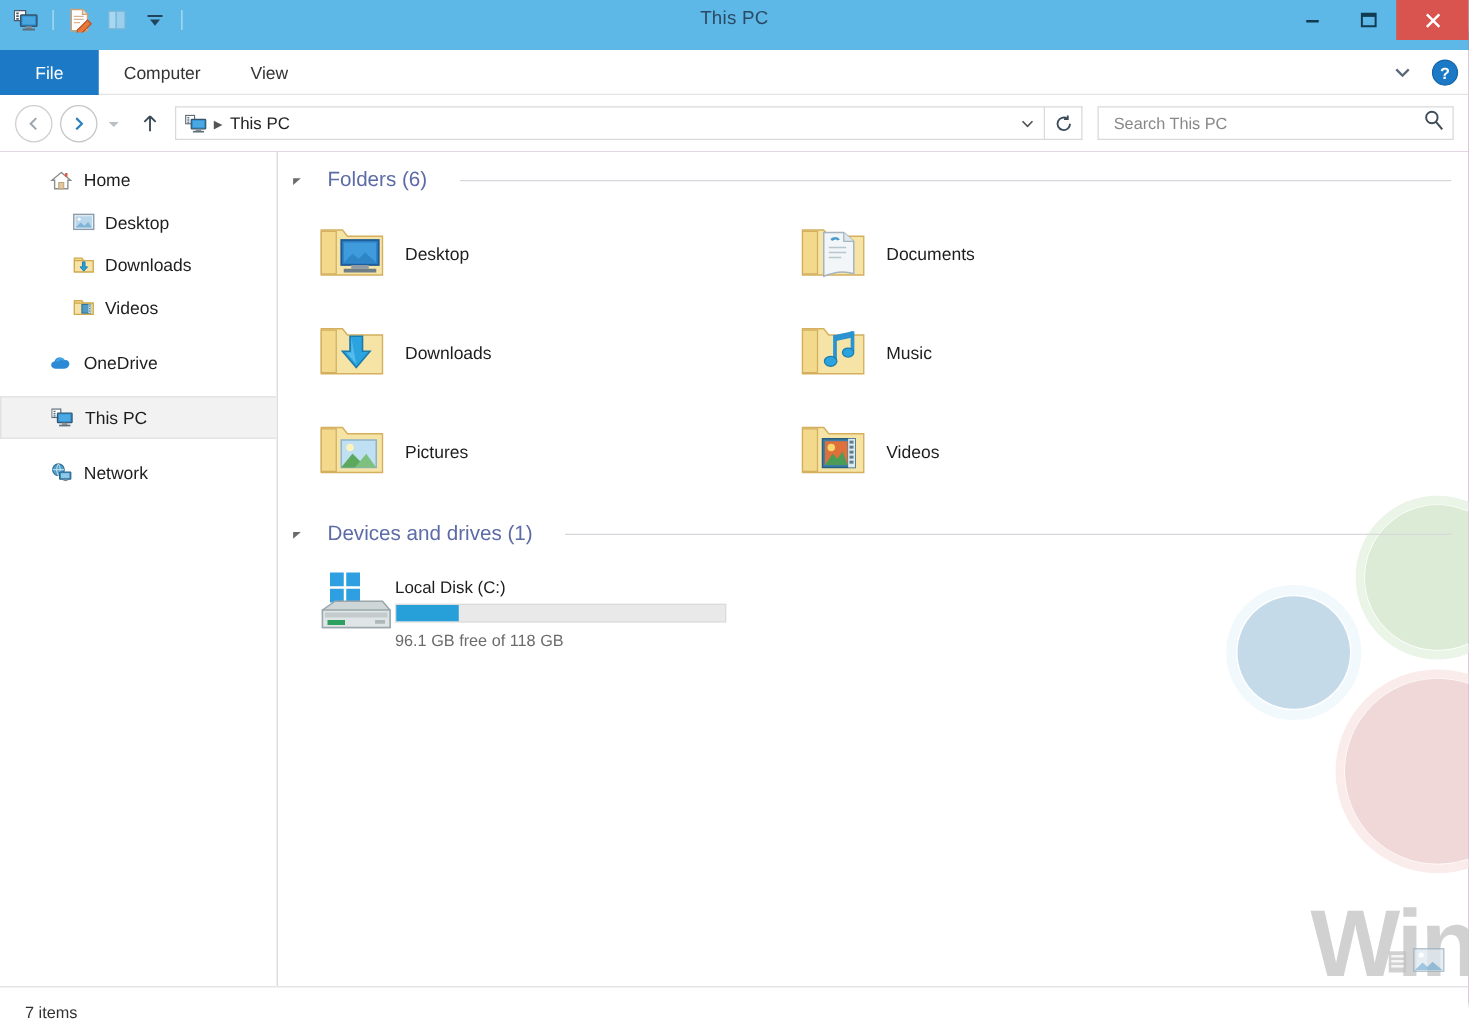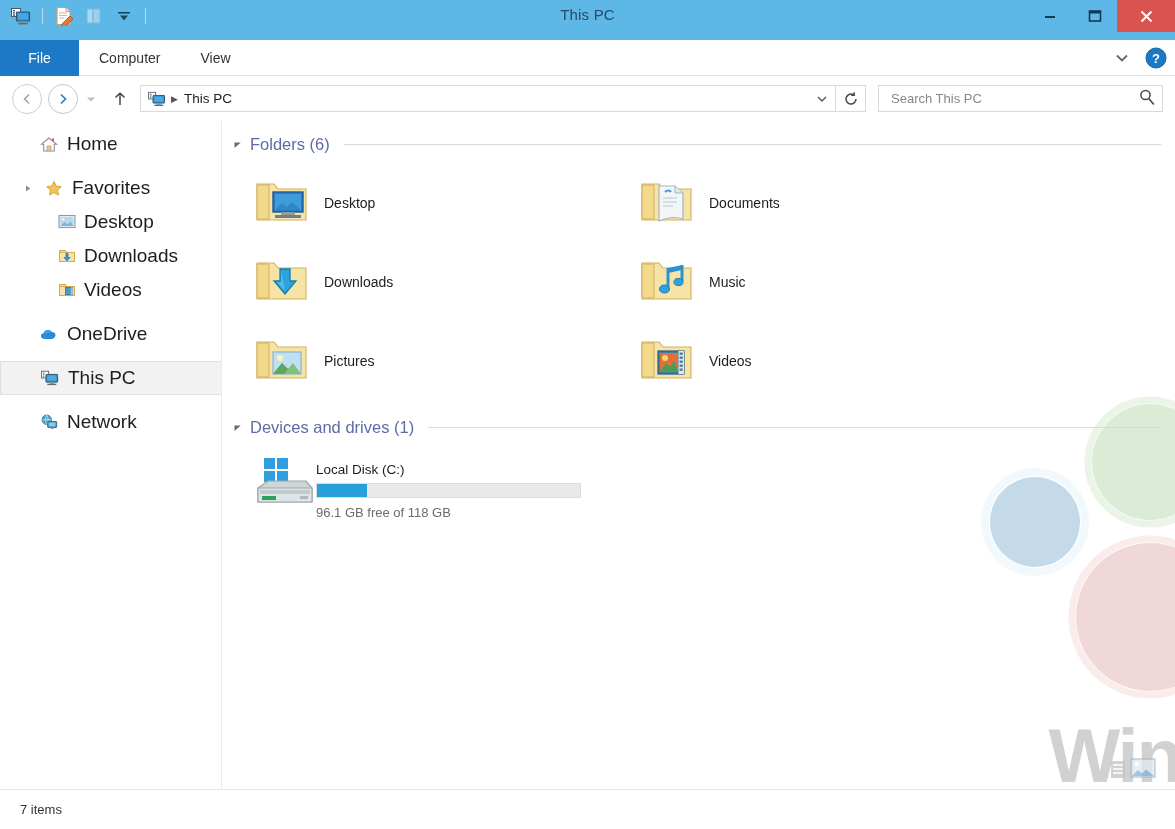--- a/index.html
+++ b/index.html
@@ -69,31 +69,31 @@
   .searchbox input::placeholder { color:#888; }
 
   
   .body { flex:1; display:flex; min-height:0; position:relative; }
 
   
   .sidebar {
     width:222px; flex:none; background:#fff; border-right:1px solid #eaeaea;
     padding-top:6px; position:relative; z-index:2;
   }
-  .nav-item { display:flex; align-items:center; height:34px; padding-left:40px; gap:9px; font-size:19px; color:#1d1d1d;text-align:right; }
+  .nav-item { display:flex; align-items:center; height:34px; padding-left:40px; gap:9px; font-size:14px; color:#1d1d1d;text-align:right; }
   .nav-item .nvicon { width:18px; height:18px; display:flex; align-items:center; justify-content:center; flex:none; }
   .nav-item.has-chev { padding-left:22px; }
   .nav-item .chev { width:12px; flex:none; display:flex; align-items:center; justify-content:center; }
   .nav-item.child { padding-left:58px; gap:8px; }
   .nav-item.selected { background:#f2f2f2; border:1px solid #e0e0e0; border-right:none; }
   .nav-item.group-gap { margin-top:10px; }
 
   
   .content { flex:1; background:#fff; position:relative; overflow:hidden; }
-  .section-head { display:flex; align-items:center; gap:8px; padding:0 14px 0 10px; height:30px; margin-top:8px; }
+  .section-head { display:flex; align-items:center; gap:20px; padding:0 14px 0 10px; height:30px; margin-top:8px; }
   .section-head .tri { width:10px; display:flex; align-items:center; justify-content:center; }
   .section-head .sh-label { font-size:16.5px; color:#5d6ba6; white-space:nowrap; }
   .section-head .sh-rule { flex:1; height:1px; background:#d8d8dd; margin-left:6px; }
 
   .tiles { display:flex; flex-wrap:wrap; padding:4px 0 0 18px; }
   .tile { width:385px; height:79px; display:flex; align-items:center; gap:16px; padding-left:14px; }
   .tile-icon { width:54px; height:54px; flex:none; position:relative; }
   .tile-label { font-size:14px; color:#1d1d1d; }
 
   .drives { padding:6px 0 0 18px; }
@@ -269,33 +269,20 @@
         <span class="nvicon">
           <svg width="18" height="17" viewBox="0 0 18 17">
             <path d="M9 2L1.5 8.2h2.2V15h10.6V8.2h2.2z" fill="#fff" stroke="#8e8e8e" stroke-width="1.1"></path>
             <rect x="7" y="10" width="4" height="5" fill="#e3c79a" stroke="#b9a47e" stroke-width=".8"></rect>
             <rect x="12" y="2.4" width="2" height="3" fill="#e05c4a"></rect>
           </svg>
         </span>
         <span>Home</span>
       </div>
 
-      <div class="nav-item has-chev group-gap">
-        <span class="chev">
-          <svg width="9" height="9" viewBox="0 0 9 9">
-              <path d="M2 1.5L6.3 4.5 2 7.5z" fill="#8d8d8d"></path>
-            </svg>
-        </span>
-        <span class="nvicon" style="margin-left:2px;">
-          <svg width="18" height="17" viewBox="0 0 18 17">
-            <path d="M9 1.5l2.2 4.6 5 .6-3.7 3.4 1 5-4.5-2.5-4.5 2.5 1-5L1.8 6.7l5-.6z" fill="#f2c35c" stroke="#d9a537" stroke-width="1"></path>
-          </svg>
-        </span>
-        <span>Favorites</span>
-      </div>
 
       <div class="nav-item child">
         <span class="nvicon">
           <svg width="18" height="16" viewBox="0 0 18 16">
             <rect x="1" y="1.5" width="16" height="12" fill="#e8eff5" stroke="#8a9bab" stroke-width="1.1"></rect>
             <rect x="2.5" y="3" width="13" height="9" fill="#b9d6ea"></rect>
             <path d="M2.5 12l4-4 3 2.6 3-3 3 4.4z" fill="#7fb4d8"></path>
             <circle cx="5.3" cy="5.4" r="1.2" fill="#fff"></circle>
           </svg>
         </span>

